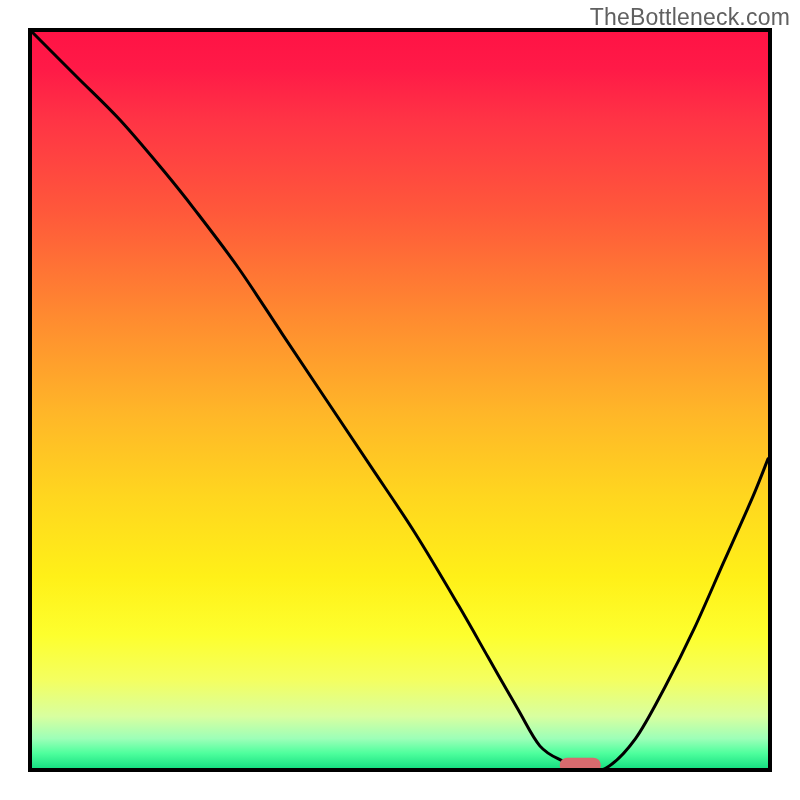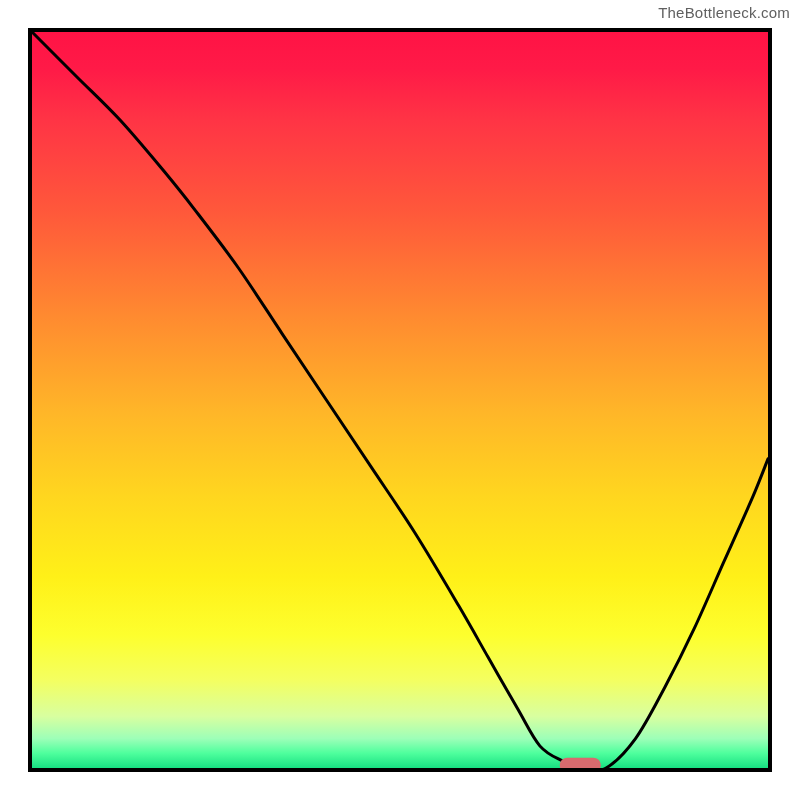--- a/index.html
+++ b/index.html
@@ -13,21 +13,21 @@
   .container {
     position: relative;
     width: 800px;
     height: 800px;
   }
   .watermark {
     position: absolute;
     top: 4px;
     right: 10px;
     color: #606060;
-    font-size: 15px;
+    font-size: 23px;
     font-weight: 500;
     letter-spacing: 0.2px;
     z-index: 5;
   }
   .plot-frame {
     position: absolute;
     left: 28px;
     top: 28px;
     width: 744px;
     height: 744px;

